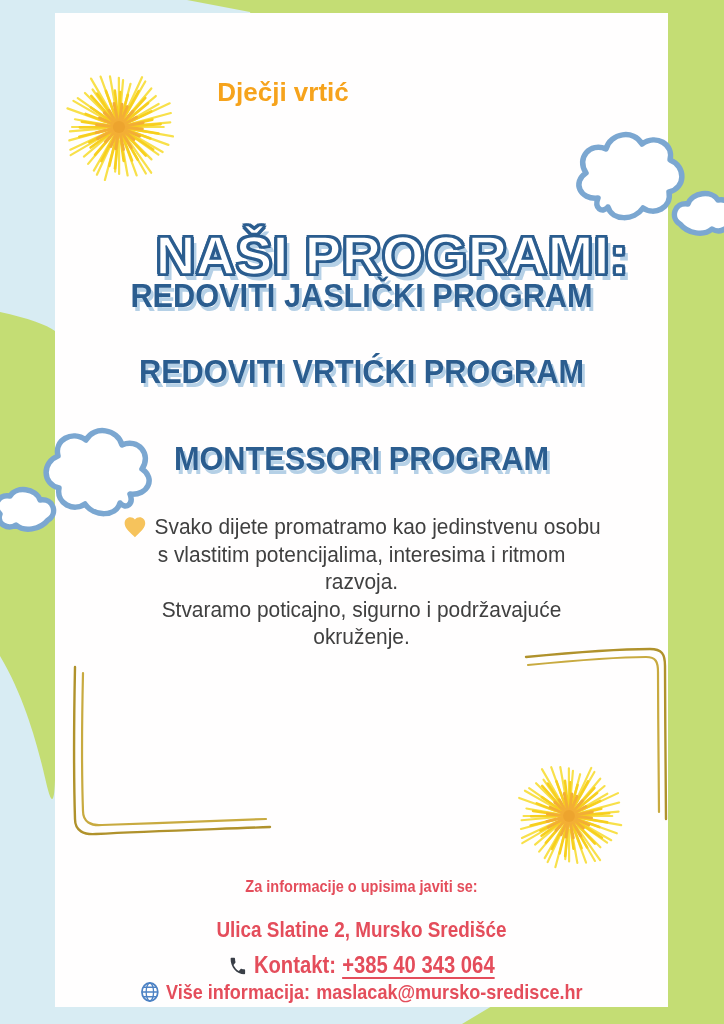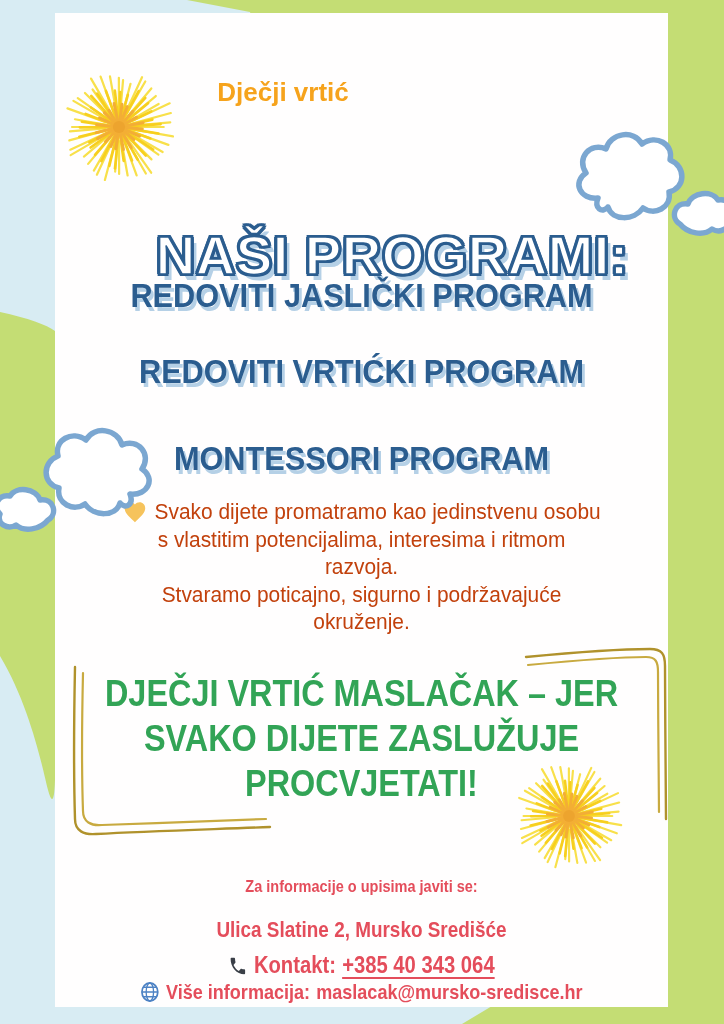--- a/index.html
+++ b/index.html
@@ -41,21 +41,21 @@
     white-space:nowrap;
     padding-left:31px;
   }
   .program{
     font-size:33px;font-weight:700;color:#2b5d8f;white-space:nowrap;
     text-shadow:3px 3.5px 0 #b5d0e6;transform:scaleX(0.93);transform-origin:50% 50%;
   }
   .program.p1{top:264px;} .program.p2{top:340px;} .program.p3{top:427px;}
 
   
-  .mission{top:485px;color:#c2410c;font-size:22px;font-weight:500;line-height:27.5px;}
+  .mission{top:500px;color:#404040;font-size:22px;font-weight:500;line-height:27.5px;}
   .mission .mline{transform:scaleX(0.95);transform-origin:50% 50%;white-space:nowrap;}
   .mission .first{display:flex;align-items:center;justify-content:center;gap:8px;}
   .heart-icon{width:26px;height:26px;flex:0 0 auto;}
 
   
   .slogan{top:658px;color:#32a456;font-size:36px;font-weight:700;line-height:45px;}
   .slogan div{transform:scaleX(0.9);transform-origin:50% 50%;white-space:nowrap;}
 
   
   .contact-line{color:#e44d5b;font-weight:700;transform:scaleX(0.88);transform-origin:50% 50%;white-space:nowrap;}
@@ -303,25 +303,20 @@
           <line x1="61.12901458642256" y1="57.22055292123683" x2="68.12890502224242" y2="39.987981032905196" stroke="#f3ae35" stroke-width="3" stroke-linecap="round"></line>
           <line x1="61.98715983539532" y1="57.752513450854124" x2="73.67165966751979" y2="44.537292541876354" stroke="#f3ae35" stroke-width="3" stroke-linecap="round"></line>
           <line x1="62.62022715729" y1="58.539038109942645" x2="77.18869015182241" y2="50.416090001223765" stroke="#f3ae35" stroke-width="3" stroke-linecap="round"></line>
           <line x1="62.956511459252525" y1="59.49104028518113" x2="83.6520916740202" y2="55.928322281449056" stroke="#f3ae35" stroke-width="3" stroke-linecap="round"></line>
           <line x1="62.98950224564799" y1="60.25075151697573" x2="82.95937724657657" y2="61.92577165037361" stroke="#f3ae35" stroke-width="3" stroke-linecap="round"></line>
           <line x1="62.73701044510189" y1="61.228321547235566" x2="80.14439687594988" y2="69.04044658765376" stroke="#f3ae35" stroke-width="3" stroke-linecap="round"></line>
           <circle cx="60" cy="60" r="6" fill="#eda42e"></circle>
         </svg>
     </div>
 
-    <div class="txt slogan">
-      <div>DJEČJI VRTIĆ MASLAČAK – JER</div>
-      <div>SVAKO DIJETE ZASLUŽUJE</div>
-      <div>PROCVJETATI!</div>
-    </div>
 
     <div class="txt contact-line c-intro">Za informacije o upisima javiti se:</div>
     <div class="txt contact-line c-address">Ulica Slatine 2, Mursko Središće</div>
     <div class="txt contact-line c-phone">
       <svg class="icon-svg" width="22" height="22" viewBox="0 0 24 24">
         <path d="M6.62 10.79c1.44 2.83 3.76 5.14 6.59 6.59l2.2-2.2c.27-.27.67-.36 1.02-.24 1.12.37 2.33.57 3.57.57.55 0 1 .45 1 1V20c0 .55-.45 1-1 1-9.39 0-17-7.61-17-17 0-.55.45-1 1-1h3.5c.55 0 1 .45 1 1 0 1.25.2 2.45.57 3.57.11.35.03.74-.25 1.02l-2.2 2.2z" fill="#3a3f47"></path>
       </svg>
       <span>Kontakt:</span>
       <span class="phone-number">+385 40 343 064</span>
     </div>

